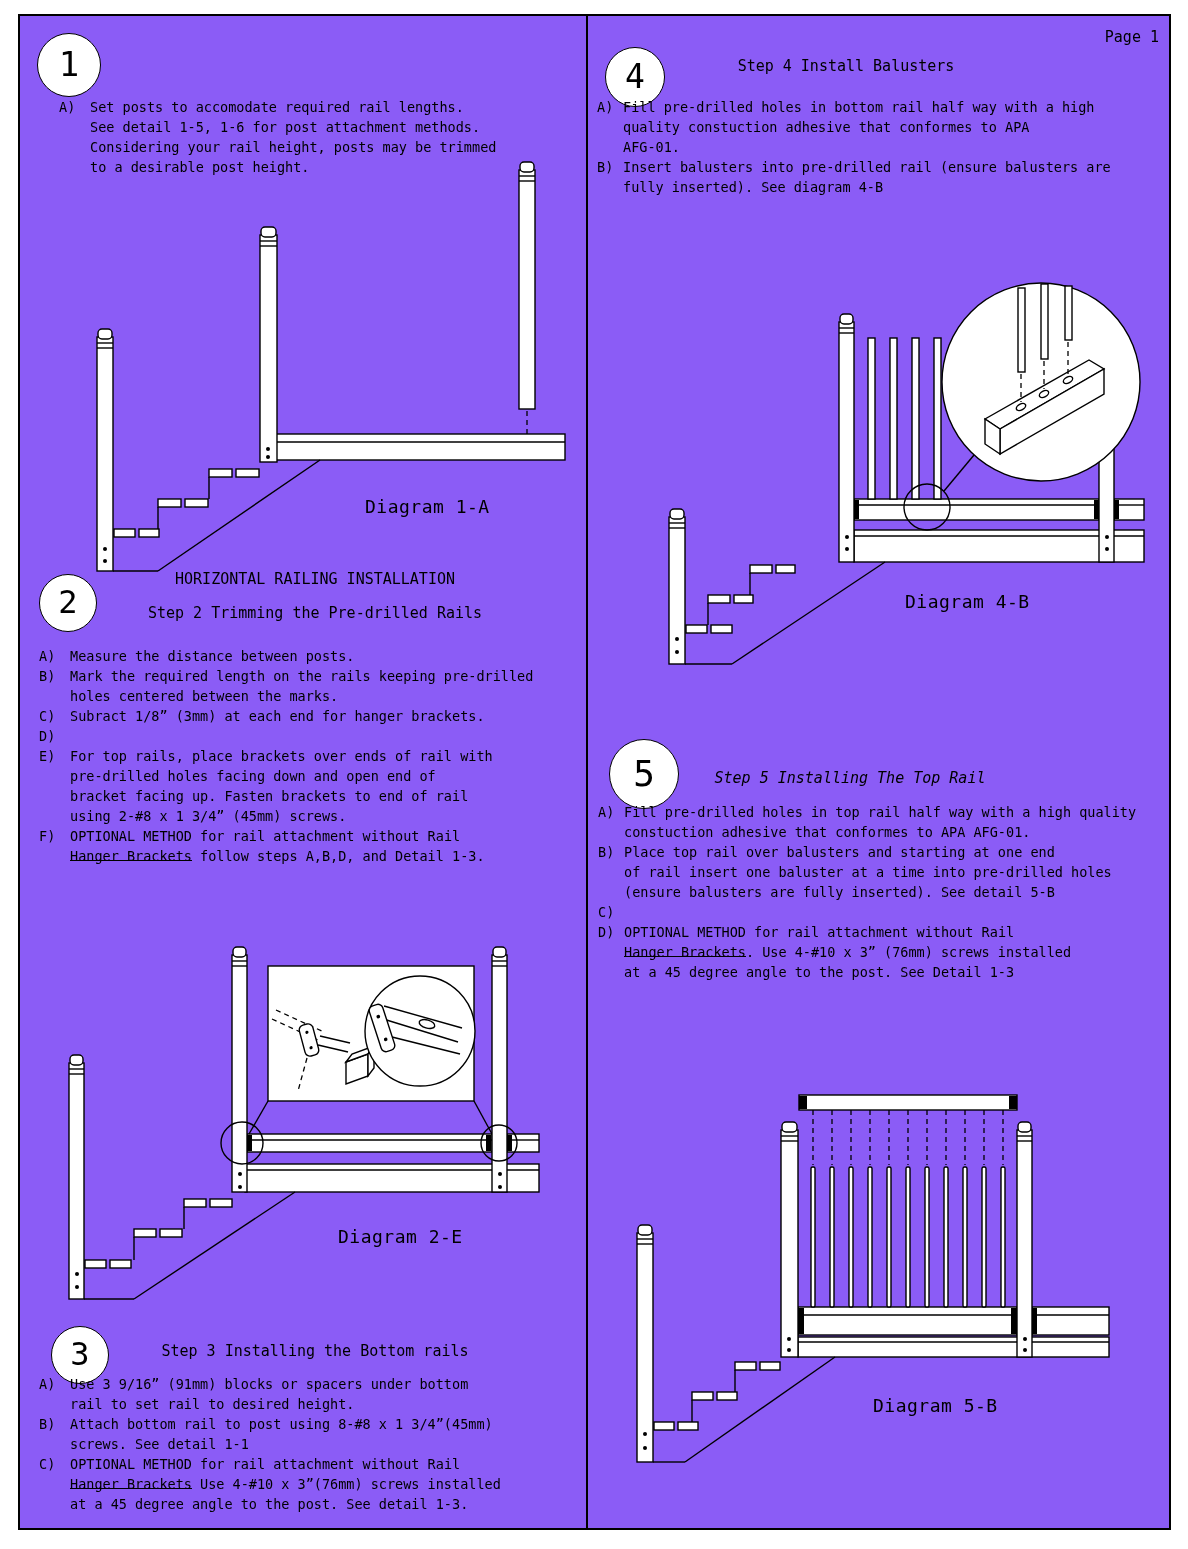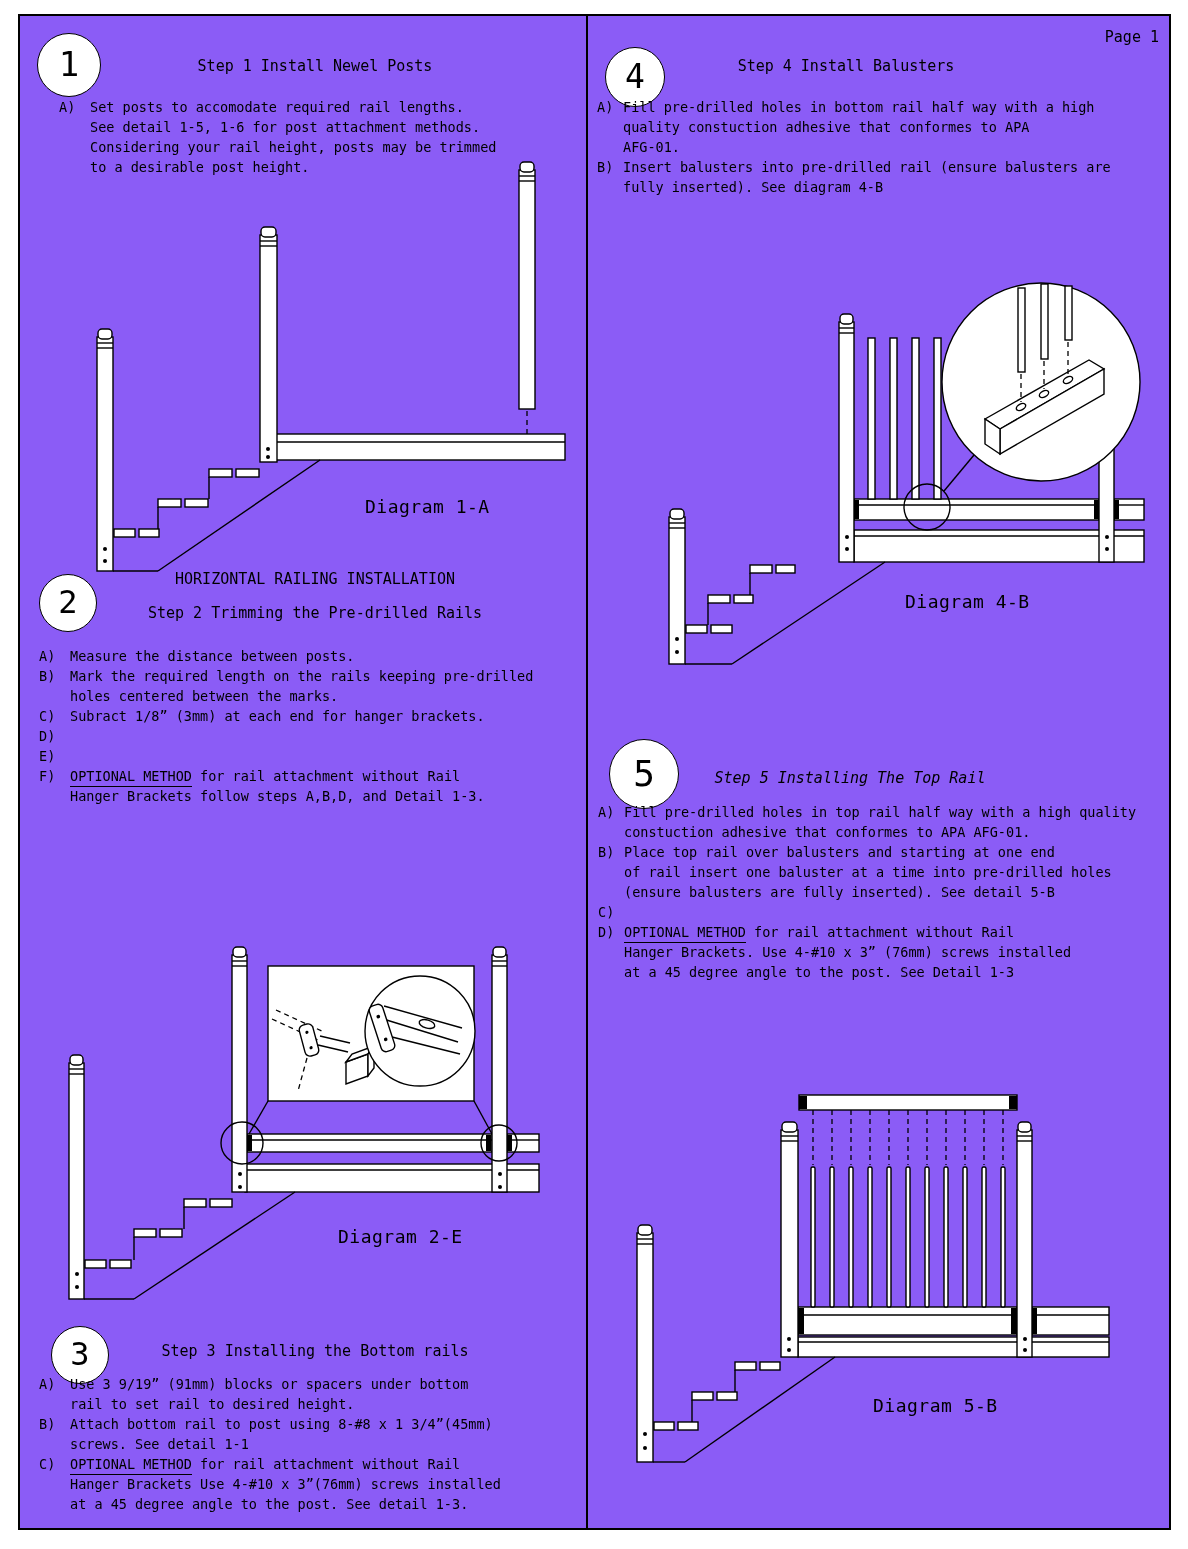--- a/index.html
+++ b/index.html
@@ -9,40 +9,39 @@
   .abs{position:absolute;}
   .badge{position:absolute;border:1.7px solid #000;border-radius:50%;display:flex;align-items:center;justify-content:center;font-weight:400;background:#fff;}
   .badge span{transform:translateY(-1px);}
   .title{position:absolute;font-size:15px;text-align:center;white-space:pre;letter-spacing:0;}
   .pagelabel{position:absolute;font-size:15px;}
   .items{position:absolute;font-size:13.5px;line-height:20px;}
   .item{display:flex;}
   .item .lt{flex:none;width:31px;}
   .items.rcol .item .lt{width:26px;}
   .item .tx{white-space:pre-line;}
-  .u{border-bottom:1.5px solid #000;padding-bottom:2px;}
+  .u{border-bottom:1.5px solid #000;padding-bottom:16px;}
   svg{position:absolute;overflow:visible;}
   .ln{stroke:#000;stroke-width:1.4;fill:none;}
   .wh{stroke:#000;stroke-width:1.4;fill:#fff;}
   .bk{fill:#000;stroke:none;}
   .dsh{stroke:#000;stroke-width:1.3;fill:none;stroke-dasharray:5 4;}
   .dot{fill:#000;stroke:none;}
   .dlabel{font-family:"DejaVu Sans Mono",monospace;font-size:18px;fill:#000;letter-spacing:0.5px;}
 </style>
 </head>
 <body>
 
 <div class="page">
   <div class="divider"></div>
   <div class="pagelabel abs" style="right:10px;top:12px;">Page 1</div>
 
   <div class="badge" style="left:17px;top:17px;width:62px;height:62px;font-size:34px;">
       <span>1</span>
     </div>
-  <div class="title" style="left:50px;top:41px;width:490px;">Step 1 Install Newel Posts</div>
 
   <div class="items" style="left:39px;top:81px;width:525px;">
     <div class="item">
       <span class="lt">A)</span>
       <span class="tx">Set posts to accomodate required rail lengths.
 See detail 1-5, 1-6 for post attachment methods.
 Considering your rail height, posts may be trimmed
 to a desirable post height.</span>
     </div>
   </div>
@@ -108,20 +107,24 @@
     </div>
     <div class="item">
       <span class="lt">C)</span>
       <span class="tx">Subract 1/8” (3mm) at each end for hanger brackets.</span>
     </div>
     <div class="item">
       <span class="lt">D)</span>
     </div>
     <div class="item">
       <span class="lt">E)</span>
+      <span class="tx">For top rails, place brackets over ends of rail with
+pre-drilled holes facing down and open end of
+bracket facing up. Fasten brackets to end of rail
+using 2-#8 x 1 3/4” (45mm) screws.</span>
     </div>
     <div class="item">
       <span class="lt">F)</span>
       <span class="tx"><span class="u">OPTIONAL METHOD</span><span> for rail attachment without Rail
 Hanger Brackets follow steps A,B,D, and Detail 1-3.</span></span>
     </div>
   </div>
 
   <svg style="left:42px;top:928px;" width="520" height="368" viewBox="0 0 520 368">
     <g>
@@ -209,21 +212,21 @@
   </svg>
 
   <div class="badge" style="left:31px;top:1310px;width:56px;height:56px;font-size:32px;">
       <span>3</span>
     </div>
   <div class="title" style="left:50px;top:1326px;width:490px;">Step 3 Installing the Bottom rails</div>
 
   <div class="items" style="left:19px;top:1358px;width:545px;">
     <div class="item">
       <span class="lt">A)</span>
-      <span class="tx">Use 3 9/19” (91mm) blocks or spacers under bottom
+      <span class="tx">Use 3 9/16” (91mm) blocks or spacers under bottom
 rail to set rail to desired height.</span>
     </div>
     <div class="item">
       <span class="lt">B)</span>
       <span class="tx">Attach bottom rail to post using 8-#8 x 1 3/4”(45mm)
 screws. See detail 1-1</span>
     </div>
     <div class="item">
       <span class="lt">C)</span>
       <span class="tx"><span class="u">OPTIONAL METHOD</span><span> for rail attachment without Rail

